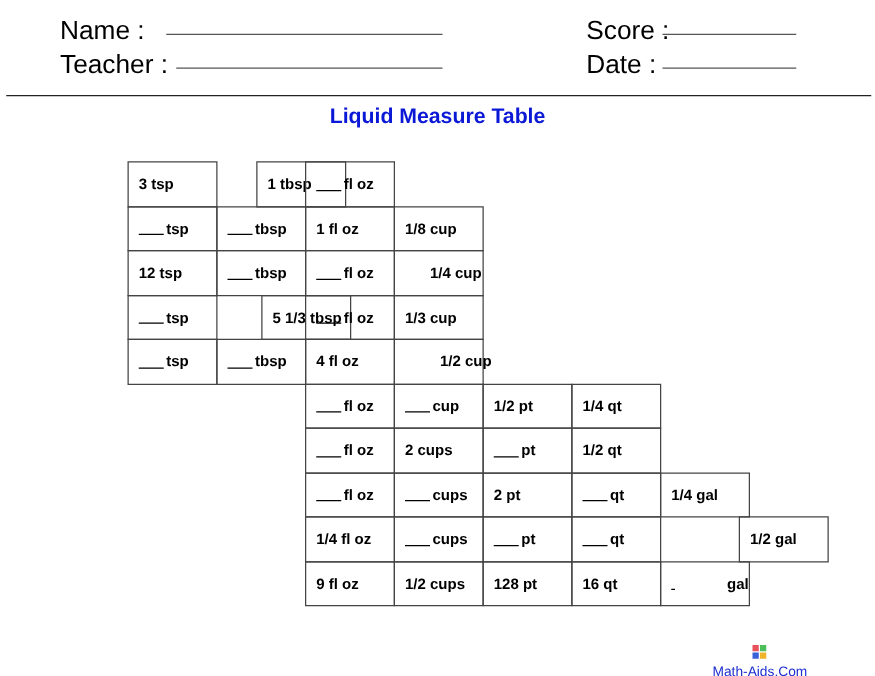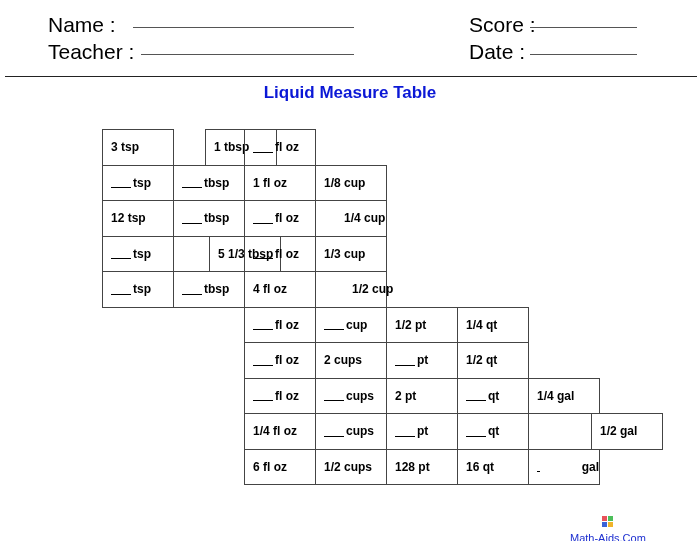--- a/index.html
+++ b/index.html
@@ -162,21 +162,21 @@
       <span>pt</span>
     </div>
     <div class="cell" style="left: 457px; top: 413px;">
       <span class="blank"></span>
       <span>qt</span>
     </div>
     <div class="cell" style="left: 553px; top: 413px; margin-left: 38px;">
       <span>1/2 gal</span>
     </div>
     <div class="cell" style="left: 244px; top: 448.5px;">
-      <span>6 fl oz</span>
+      <span>9 fl oz</span>
     </div>
     <div class="cell" style="left: 315px; top: 448.5px;">
       <span>1/2 cups</span>
     </div>
     <div class="cell" style="left: 386px; top: 448.5px;">
       <span>128 pt</span>
     </div>
     <div class="cell" style="left: 457px; top: 448.5px;">
       <span>16 qt</span>
     </div>

